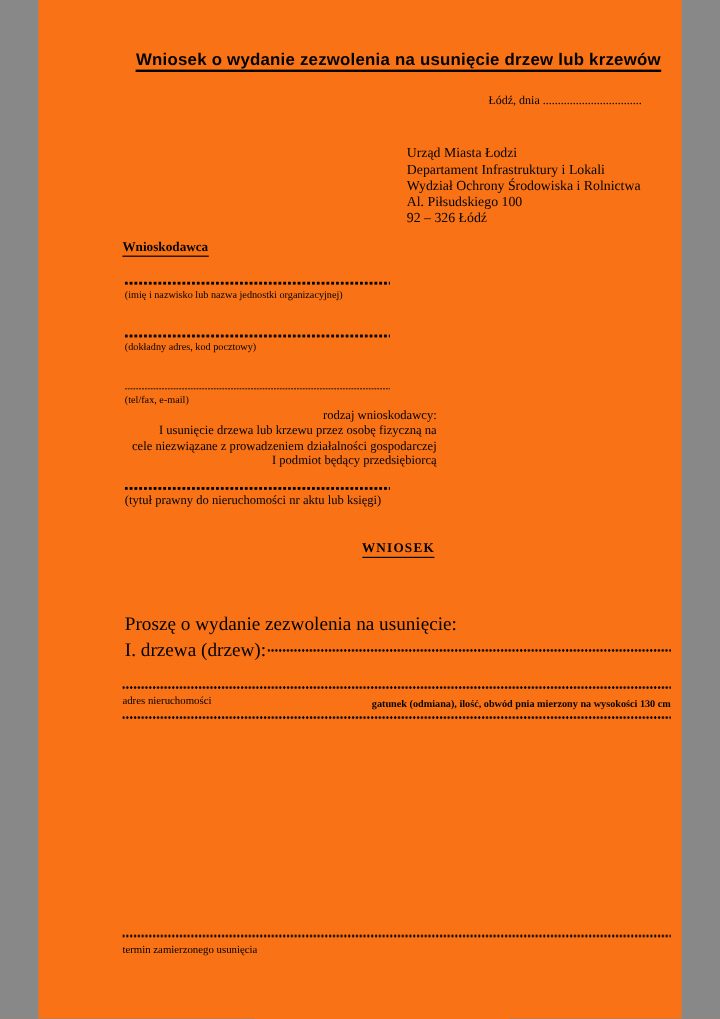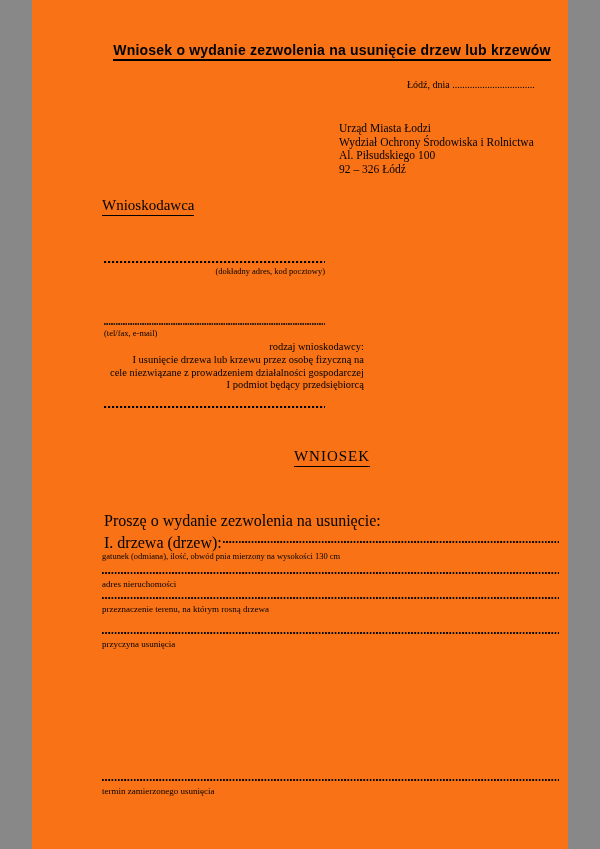--- a/index.html
+++ b/index.html
@@ -23,21 +23,21 @@
   
   .date-line { top:79px; left:375px; font-size:10px; white-space:nowrap; }
 
   
   .address { top:122px; left:307px; font-weight:normal; font-size:11.5px; line-height:13.5px; }
 
   
   .h-applicant { top:196px; left:70px; }
   .h-request   { top:447px; left:0; width:600px; text-align:center; }
   .h-underline {
-    display:inline-block; font-weight:normal; font-size:15px;
+    display:inline-block; font-weight:bold; font-size:11px;
     border-bottom:1.7px solid #000; padding-bottom:1px;
   }
   .h-request .h-underline { letter-spacing:1px; }
 
   
   .dotline { height:4px; background-repeat:repeat-x; }
   .dot-heavy {
     background-image: radial-gradient(circle at 1.2px 2px, #000 1.1px, rgba(0,0,0,0) 1.45px);
     background-size:4px 4px;
   }
@@ -52,81 +52,87 @@
 
   .flabel     { font-size:8.5px; line-height:10px; margin-top:2px; white-space:nowrap; }
   .flabel-md  { font-size:10.5px; line-height:12px; margin-top:3px; }
   .flabel-lg  { font-size:9px;  line-height:10px; margin-top:4px; }
 
   
   .w-narrow { width:221px; }
   .w-full   { width:457px; }
 
   .f-name    { top:234px; left:72px; }
-  .f-addr    { top:260px; left:72px;text-align:right; }
+  .f-addr    { top:278px; left:72px; }
   .f-contact { top:322px; left:72px; }
   .f-legal   { top:405px; left:72px; }
 
   
   .type-block { top:341px; left:72px; font-size:10.5px; line-height:12.8px; white-space:nowrap;text-align:right; }
   .type-block .indent { padding-left:6px; }
 
   
   .req-intro { top:512px; left:72px; font-size:16px; }
   .tree-line { top:534px; left:72px; width:455px; display:flex; align-items:center; font-size:16px; white-space:nowrap; }
   .tree-line .leader { flex:1; margin-bottom:2px; margin-left:1px; }
-  .tree-note { top:551px; left:70px; width:457px; text-align:left; font-size:8.5px; }
+  .tree-note { top:581px; left:70px; width:457px; text-align:right; font-size:8.5px;font-weight:bold; }
 
   .f-prop   { top:571px; left:70px; }
   .f-land   { top:596px; left:70px; }
   .f-reason { top:631px; left:70px; }
   .f-term   { top:778px; left:70px; }
 </style>
 </head>
 <body>
 
 <div class="page">
 
   <div class="abs title-row">
     <span class="title-text">Wniosek o wydanie zezwolenia na usunięcie drzew lub krzewów</span>
   </div>
 
   <div class="abs date-line">Łódź, dnia .................................</div>
 
   <div class="abs address">
     <div>Urząd Miasta Łodzi</div>
+    <div>Departament Infrastruktury i Lokali</div>
     <div>Wydział Ochrony Środowiska i Rolnictwa</div>
     <div>Al. Piłsudskiego 100</div>
     <div>92 – 326 Łódź</div>
   </div>
 
   <div class="abs h-applicant">
     <span class="h-underline">Wnioskodawca</span>
   </div>
 
+  <div class="abs f-name w-narrow">
+    <div class="dotline dot-heavy"></div>
+    <div class="flabel">(imię i nazwisko lub nazwa jednostki organizacyjnej)</div>
+  </div>
 
   <div class="abs f-addr w-narrow">
     <div class="dotline dot-heavy"></div>
     <div class="flabel">(dokładny adres, kod pocztowy)</div>
   </div>
 
   <div class="abs f-contact w-narrow">
     <div class="dotline dot-fine"></div>
     <div class="flabel">(tel/fax, e-mail)</div>
   </div>
 
   <div class="abs type-block">
     <div>rodzaj wnioskodawcy:</div>
     <div>I usunięcie drzewa lub krzewu przez osobę fizyczną na</div>
     <div class="indent">cele niezwiązane z prowadzeniem działalności gospodarczej</div>
     <div>I podmiot będący przedsiębiorcą</div>
   </div>
 
   <div class="abs f-legal w-narrow">
     <div class="dotline dot-heavy"></div>
+    <div class="flabel flabel-md">(tytuł prawny do nieruchomości nr aktu lub księgi)</div>
   </div>
 
   <div class="abs h-request">
     <span class="h-underline">WNIOSEK</span>
   </div>
 
   <div class="abs req-intro">Proszę o wydanie zezwolenia na usunięcie:</div>
 
   <div class="abs tree-line">
     <span>I. drzewa (drzew):</span>
@@ -134,26 +140,21 @@
   </div>
   <div class="abs tree-note">gatunek (odmiana), ilość, obwód pnia mierzony na wysokości 130 cm</div>
 
   <div class="abs f-prop w-full">
     <div class="dotline dot-med"></div>
     <div class="flabel flabel-lg">adres nieruchomości</div>
   </div>
 
   <div class="abs f-land w-full">
     <div class="dotline dot-med"></div>
-    <div class="flabel flabel-lg">przeznaczenie terenu, na którym rosną drzewa</div>
   </div>
 
-  <div class="abs f-reason w-full">
-    <div class="dotline dot-med"></div>
-    <div class="flabel flabel-lg">przyczyna usunięcia</div>
-  </div>
 
   <div class="abs f-term w-full">
     <div class="dotline dot-med"></div>
     <div class="flabel flabel-lg">termin zamierzonego usunięcia</div>
   </div>
 
 </div>
 
 </body></html>

